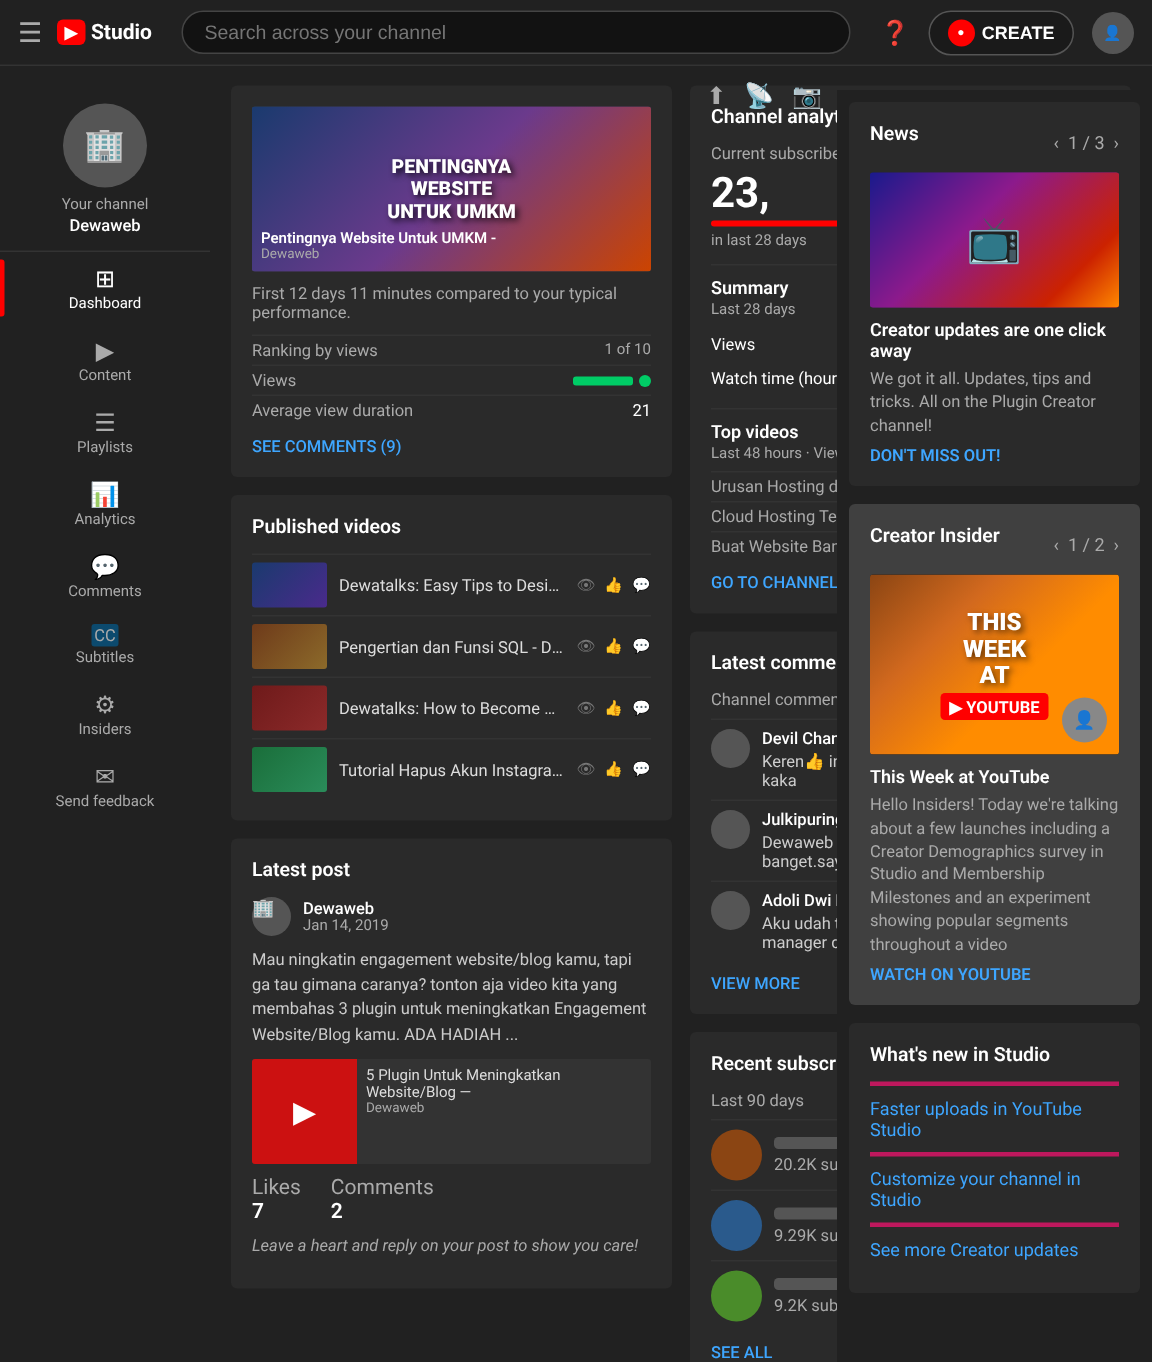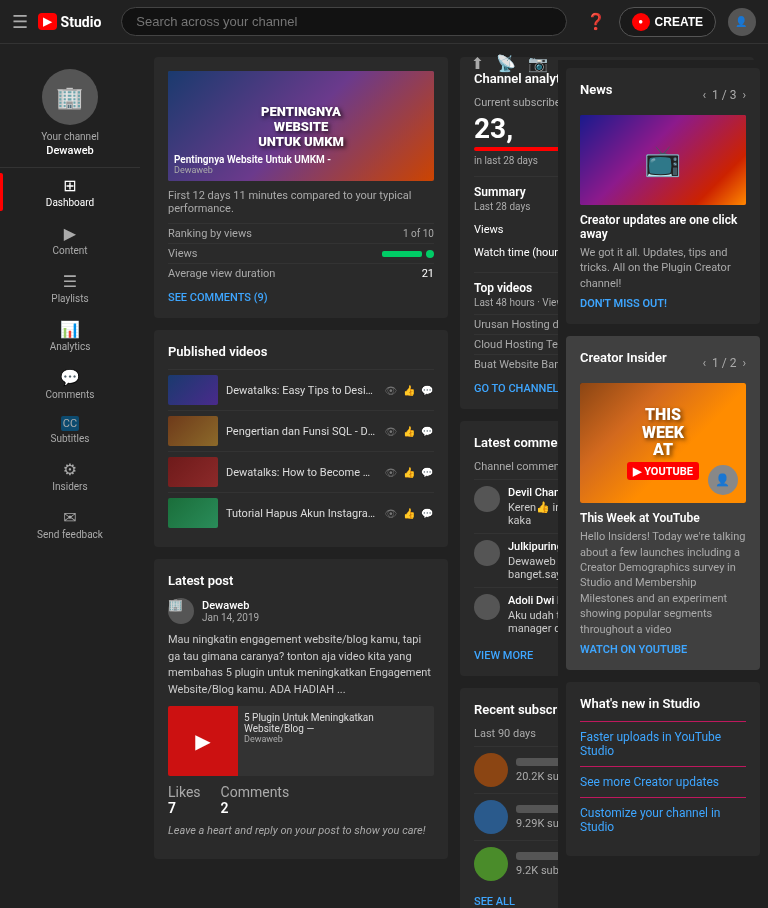--- a/index.html
+++ b/index.html
@@ -85,21 +85,21 @@
     .news-title { font-size: 12px; font-weight: 600; margin-bottom: 4px; }
     .news-desc { font-size: 11px; color: #aaa; line-height: 1.4; }
     .news-link { font-size: 11px; color: #3ea6ff; font-weight: 600; cursor: pointer; margin-top: 6px; display: block; }
 
     
     .creator-panel { background: #404040; border-radius: 4px; padding: 14px; margin-bottom: 12px; }
     .creator-thumb { width: 100%; height: 120px; background: #1a1a1a; border-radius: 2px; margin-bottom: 8px; overflow: hidden; position: relative; }
 
     
     .whats-new { background: #2a2a2a; border-radius: 4px; padding: 14px; }
-    .whats-new-item { padding: 8px 0; border-top: 1px solid #be185d; font-size: 12px; color: #3ea6ff; cursor: pointer; }
+    .whats-new-item { padding: 8px 0; border-top: 3px solid #be185d; font-size: 12px; color: #3ea6ff; cursor: pointer; }
 
     
     .sub-item { display: flex; align-items: center; gap: 8px; padding: 6px 0; border-top: 1px solid #333; }
     .sub-avatar { width: 34px; height: 34px; border-radius: 50%; background: #555; flex-shrink: 0; }
     .sub-name-bar { flex: 1; }
     .sub-name { height: 8px; background: #555; border-radius: 3px; margin-bottom: 4px; }
     .sub-count { font-size: 11px; color: #aaa; }
 
     
     .post-header { display: flex; align-items: center; gap: 8px; margin-bottom: 8px; }
@@ -272,21 +272,21 @@
 
       <div class="card">
         <div class="card-title">Latest post</div>
         <div class="post-header">
           <div class="post-avatar">🏢</div>
           <div>
             <div class="post-author">Dewaweb</div>
             <div class="post-date">Jan 14, 2019</div>
           </div>
         </div>
-        <div class="post-text">Mau ningkatin engagement website/blog kamu, tapi ga tau gimana caranya? tonton aja video kita yang membahas 5 plugin untuk meningkatkan Engagement Website/Blog kamu. ADA HADIAH ...</div>
+        <div class="post-text">Mau ningkatin engagement website/blog kamu, tapi ga tau gimana caranya? tonton aja video kita yang membahas 3 plugin untuk meningkatkan Engagement Website/Blog kamu. ADA HADIAH ...</div>
         <div class="post-image">
           <div class="post-image-thumb">▶</div>
           <div class="post-image-text">
             <div>5 Plugin Untuk Meningkatkan Website/Blog —</div>
             <div style="color:#aaa;font-size:9px;">Dewaweb</div>
           </div>
         </div>
         <div class="post-stats">
           <div class="post-stat">
             <div class="post-stat-label">Likes</div>
@@ -468,22 +468,22 @@
       </div>
     </div>
     <div style="font-size:12px;font-weight:600;margin-bottom:4px;">This Week at YouTube</div>
     <div style="font-size:11px;color:#aaa;line-height:1.4;margin-bottom:6px;">Hello Insiders! Today we're talking about a few launches including a Creator Demographics survey in Studio and Membership Milestones and an experiment showing popular segments throughout a video</div>
     <a class="news-link">WATCH ON YOUTUBE</a>
   </div>
 
   <div class="whats-new">
     <div class="card-title">What's new in Studio</div>
     <div class="whats-new-item">Faster uploads in YouTube Studio</div>
+    <div class="whats-new-item">Customize your channel in Studio</div>
     <div class="whats-new-item">See more Creator updates</div>
-    <div class="whats-new-item">Customize your channel in Studio</div>
   </div>
 </div>
 
 <div style="position:fixed;top:52px;right:218px;display:flex;gap:8px;z-index:50;">
   <button class="action-icon-btn">⬆</button>
   <button class="action-icon-btn">📡</button>
   <button class="action-icon-btn">📷</button>
 </div>
 
 </body></html>

